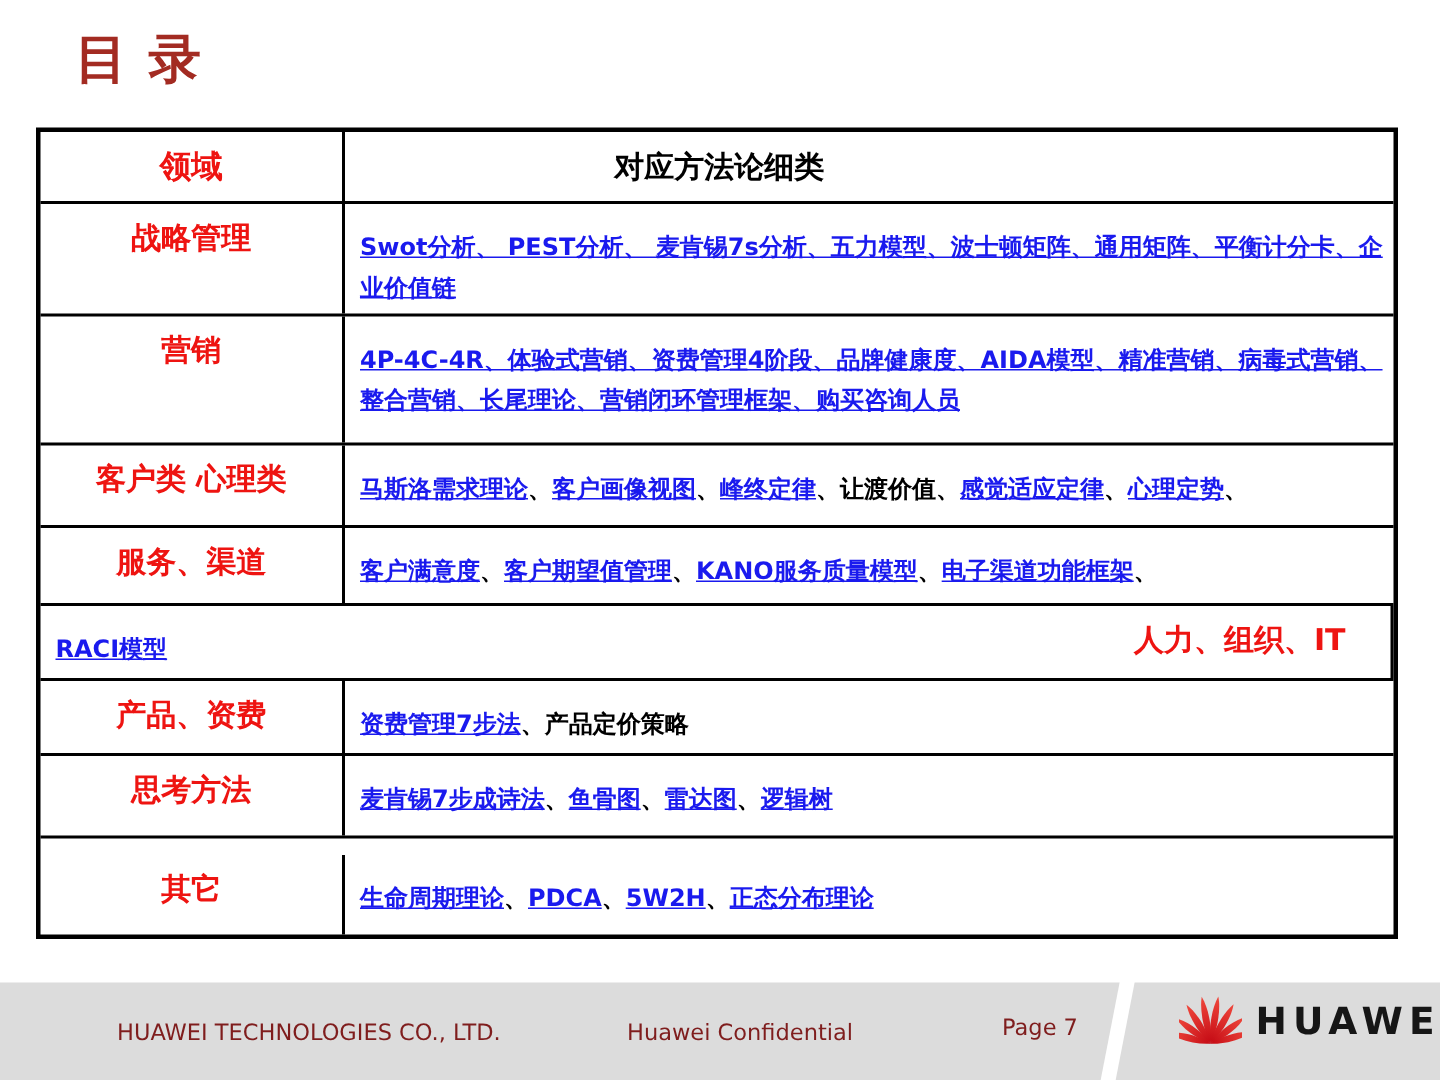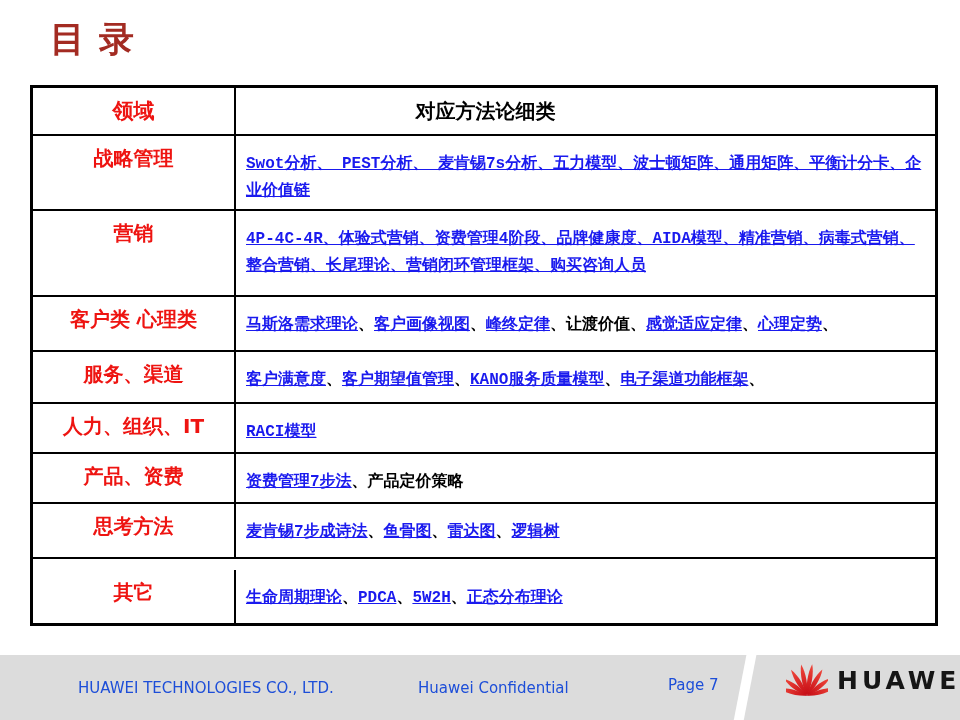--- a/index.html
+++ b/index.html
@@ -7,47 +7,47 @@
     position:relative;width:960px;height:720px;background:#ffffff;
     font-family:"DejaVu Sans",sans-serif;overflow:hidden;
   }
   .slide-title{
     position:absolute;left:50px;top:16px;
     font-family:"DejaVu Serif",serif;
     font-size:35px;font-weight:bold;color:#a32b22;letter-spacing:14px;
   }
   
   .toc-table{
-    position:absolute;left:30px;top:85px;width:908px;
+    position:absolute;left:24px;top:85px;width:908px;
     border:3px solid #000;background:#fff;box-sizing:border-box;
   }
   .tr{display:flex;border-bottom:2px solid #000;}
   .tr:last-child{border-bottom:none;}
   .td{box-sizing:border-box;overflow:hidden;}
   .td.domain{
     width:203px;flex:none;border-right:2px solid #000;
     color:#ee1411;font-weight:bold;font-size:20px;
     text-align:center;padding-top:9px;
   }
   .td.methods{
     flex:1;font-size:16px;font-weight:bold;color:#000;
-    line-height:27px;padding:15px 6px 0 10px;font-family:Liberation Mono, monospace;
+    line-height:27px;padding:15px 6px 0 10px;
   }
   .tr.hdr .td{padding-top:0;display:flex;align-items:center;justify-content:center;}
   .tr.hdr .domain{font-size:21px;}
   .tr.hdr .methods{font-size:20px;color:#000;padding-right:210px;line-height:normal;}
   .rh{height:46px;} .r1{height:73px;} .r2{height:84px;} .r3{height:50px;}
   .r4{height:53px;} .r5{height:48px;} .r6{height:48px;} .r7{height:53px;} .r8{height:53px;margin-top:11px;}
   .mlink{color:#1a1aee;text-decoration:underline;cursor:pointer;}
   .mplain{color:#000;}
   
   .footer{
     position:absolute;left:0;bottom:0;width:960px;height:65px;background:#dcdcdc;
   }
-  .footer .ftxt{position:absolute;font-size:15px;color:#1d4ed8;white-space:nowrap;}
+  .footer .ftxt{position:absolute;font-size:15px;color:#7f1d1d;white-space:nowrap;}
   .f-company{left:78px;top:24px;}
   .f-conf{left:418px;top:24px;}
   .f-page{left:668px;top:21px;color:#1d1d1d;}
   .f-stripe{
     position:absolute;left:740px;top:-2px;width:10px;height:70px;
     background:#ffffff;transform:skewX(-11deg);
   }
   .f-logo{position:absolute;left:786px;top:7px;display:flex;align-items:center;}
   .f-logo svg{display:block;}
   .f-logotext{
@@ -77,22 +77,22 @@
     </div>
     <div class="tr r4">
       <div class="td domain">客户类 心理类</div>
       <div class="td methods"><span class="mlink">马斯洛需求理论</span><span class="mplain">、</span><span class="mlink">客户画像视图</span><span class="mplain">、</span><span class="mlink">峰终定律</span><span class="mplain">、让渡价值、</span><span class="mlink">感觉适应定律</span><span class="mplain">、</span><span class="mlink">心理定势</span><span class="mplain">、</span></div>
     </div>
     <div class="tr r3">
       <div class="td domain">服务、渠道</div>
       <div class="td methods"><span class="mlink">客户满意度</span><span class="mplain">、</span><span class="mlink">客户期望值管理</span><span class="mplain">、</span><span class="mlink">KANO服务质量模型</span><span class="mplain">、</span><span class="mlink">电子渠道功能框架</span><span class="mplain">、</span></div>
     </div>
     <div class="tr r5">
+      <div class="td methods"><span class="mlink">RACI模型</span></div>
       <div class="td domain">人力、组织、IT</div>
-      <div class="td methods"><span class="mlink">RACI模型</span></div>
     </div>
     <div class="tr r6">
       <div class="td domain">产品、资费</div>
       <div class="td methods"><span class="mlink">资费管理7步法</span><span class="mplain">、产品定价策略</span></div>
     </div>
     <div class="tr r7">
       <div class="td domain">思考方法</div>
       <div class="td methods"><span class="mlink">麦肯锡7步成诗法</span><span class="mplain">、</span><span class="mlink">鱼骨图</span><span class="mplain">、</span><span class="mlink">雷达图</span><span class="mplain">、</span><span class="mlink">逻辑树</span></div>
     </div>
     <div class="tr r8">

